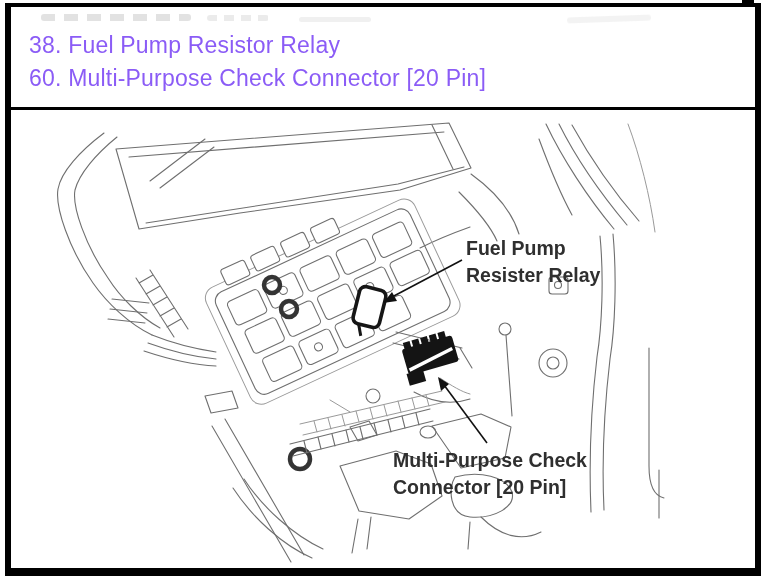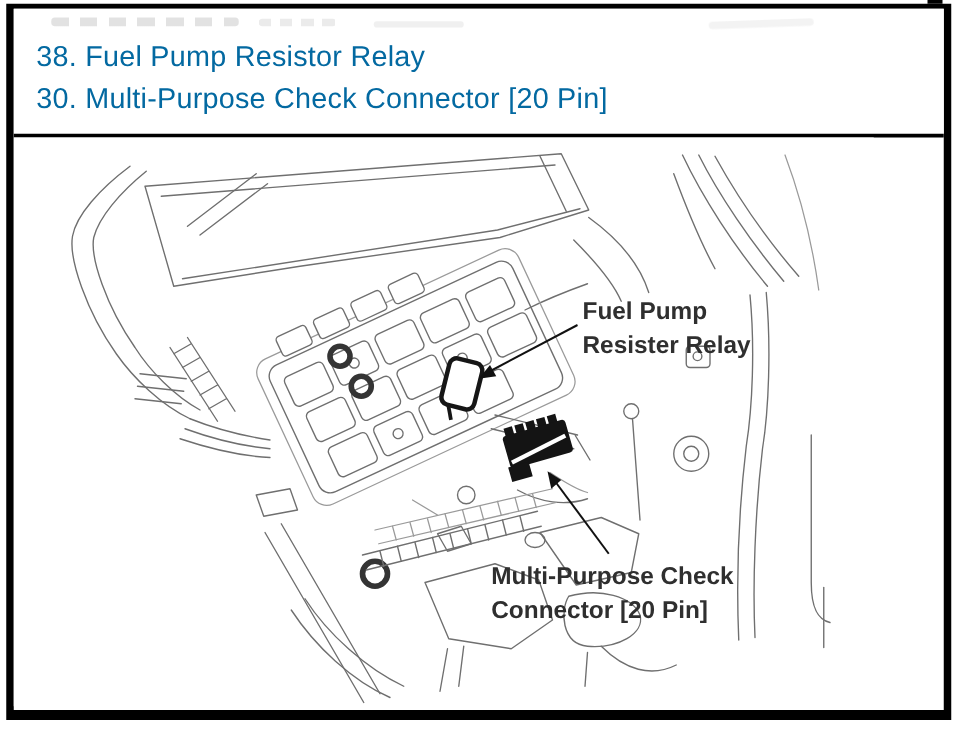--- a/index.html
+++ b/index.html
@@ -20,21 +20,21 @@
     position:absolute;left:5px;top:3px;width:756px;height:573px;box-sizing:border-box;
     border-style:solid;border-color:var(--frame);
     border-width:4px 6px 8px 6px;background:var(--paper);
   }
   .legend{
     position:relative;height:103px;box-sizing:border-box;
     border-bottom:3px solid var(--frame);
     padding:22px 0 0 18px;background:var(--paper);
   }
   .legend-line{
-    font-size:23px;line-height:33px;color:#0369a1;letter-spacing:0.2px;white-space:nowrap;
+    font-size:23px;line-height:33px;color:#8b5cf6;letter-spacing:0.2px;white-space:nowrap;
   }
   .smudge{position:absolute;border-radius:3px;filter:blur(0.5px);}
   .smudge.s1{left:30px;top:7px;width:150px;height:7px;opacity:.75;
     background:repeating-linear-gradient(90deg,#d9d9d9 0 14px,transparent 14px 23px);}
   .smudge.s2{left:196px;top:8px;width:62px;height:6px;opacity:.6;
     background:repeating-linear-gradient(90deg,#dedede 0 10px,transparent 10px 17px);}
   .smudge.s3{left:288px;top:10px;width:72px;height:5px;opacity:.45;background:#dedede;}
   .smudge.s4{left:556px;top:9px;width:84px;height:6px;opacity:.4;background:#e2e2e2;transform:rotate(-2deg);}
   .diagram-wrap{position:relative;width:688px;height:455px;background:var(--paper);}
   svg{display:block;}
@@ -55,21 +55,21 @@
   <div class="corner-tick"></div>
 
   <div class="frame">
 
     <div class="legend">
       <div class="smudge s1"></div>
       <div class="smudge s2"></div>
       <div class="smudge s3"></div>
       <div class="smudge s4"></div>
       <div class="legend-line">38. Fuel Pump Resistor Relay</div>
-      <div class="legend-line">30. Multi-Purpose Check Connector [20 Pin]</div>
+      <div class="legend-line">60. Multi-Purpose Check Connector [20 Pin]</div>
     </div>
 
     <div class="diagram-wrap">
       <svg width="744" height="455" viewBox="11 114 744 455">
 
         <g>
           <path class="ln" d="M116,153 L449,127 L471,172 L400,194 L240,217 L139,233 Z"></path>
           <path class="ln" d="M129,161 L444,136"></path>
           <path class="ln" d="M146,227 L398,188 L464,171"></path>
           <path class="ln" d="M432,129 L453,173"></path>

